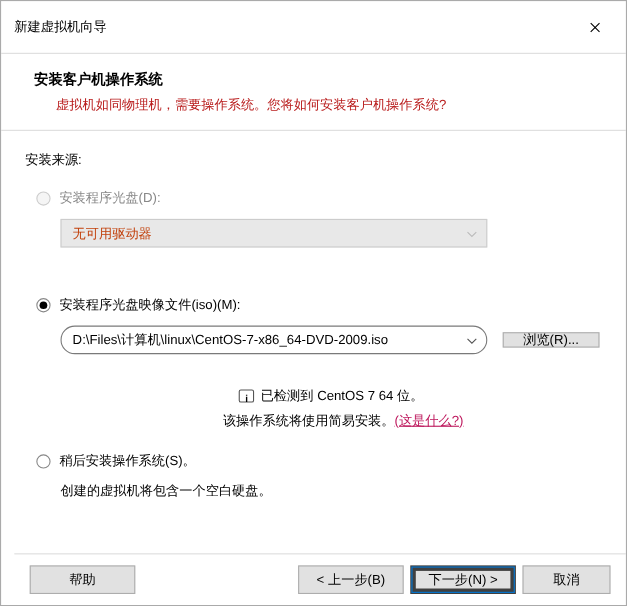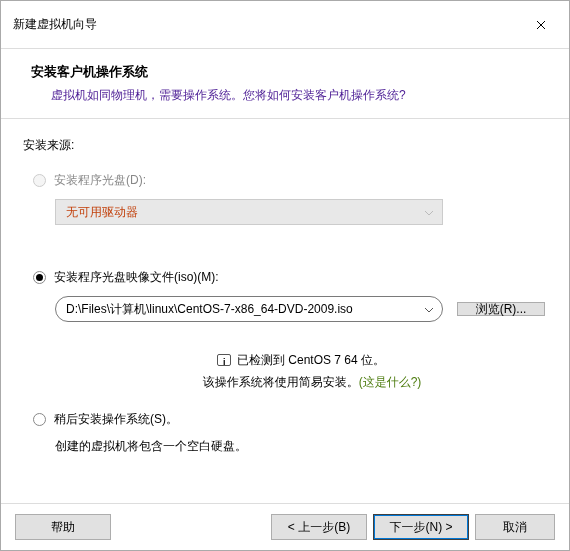--- a/index.html
+++ b/index.html
@@ -36,21 +36,21 @@
       padding: 14px 24px 14px 30px;
       border-bottom: 1px solid #ddd;
     }
     .header-title {
       font-weight: bold;
       font-size: 13px;
       margin-bottom: 6px;
     }
     .header-subtitle {
       font-size: 12px;
-      color: #4c1d95;
+      color: #b91c1c;
       padding-left: 20px;
     }
     .content {
       flex: 1;
       padding: 18px 22px 10px 22px;
       overflow: hidden;
     }
     .section-label {
       font-size: 12px;
       margin-bottom: 18px;
@@ -144,51 +144,53 @@
     }
     .info-icon::after{
       content:"i";
       position:absolute;
       font-size:9px;
       font-weight:bold;
       left:5px;
       top:-1px;
     }
     .link {
-      color: #4d7c0f;
+      color: #be185d;
+      text-decoration: underline;
       cursor: pointer;
     }
     .hint {
       padding-left: 32px;
       margin-top: 8px;
       font-size: 12px;
     }
     .footer {
       border-top: 1px solid #ddd;
       padding: 10px 14px;
       display: flex;
       align-items: flex-start;
+      margin-left: 12px;
     }
     .footer .spacer { flex: 1; }
     .btn {
       height: 26px;
       min-width: 96px;
       border: 1px solid #adadad;
       background: #e1e1e1;
       font-size: 12px;
       display: flex;
       align-items: center;
       justify-content: center;
       cursor: pointer;
       margin-left: 6px;
       padding: 0 10px;
     }
     .btn:first-child{margin-left:0;}
     .btn.primary {
-      border: 2px solid #404040;
+      border: 5px solid #404040;
       outline: 1px solid #0078d7;
       outline-offset: -2px;
     }
   </style>
 </head>
 <body>
 
 <div class="titlebar">
   <span class="titlebar-title">新建虚拟机向导</span>
   <span class="titlebar-close">

